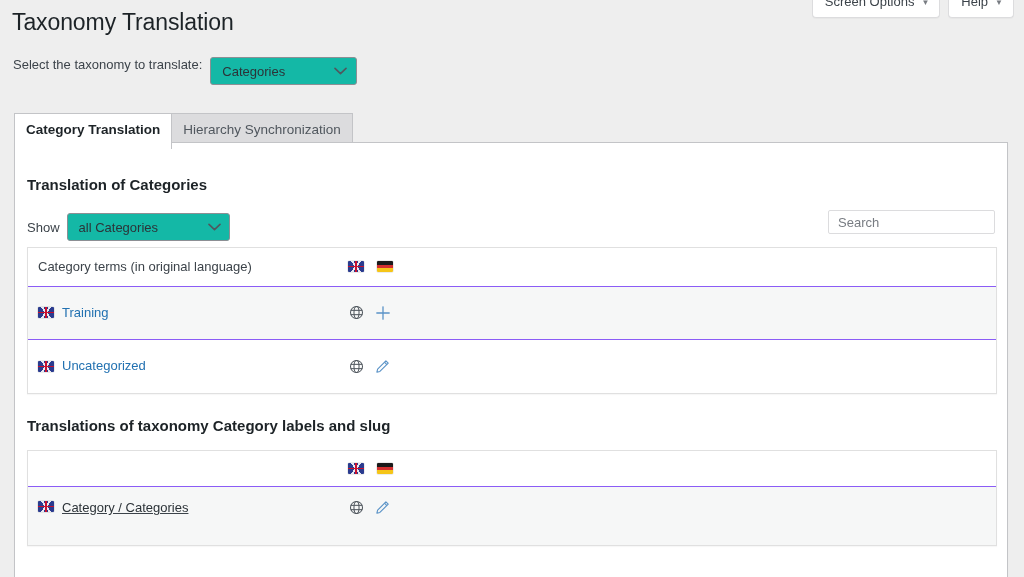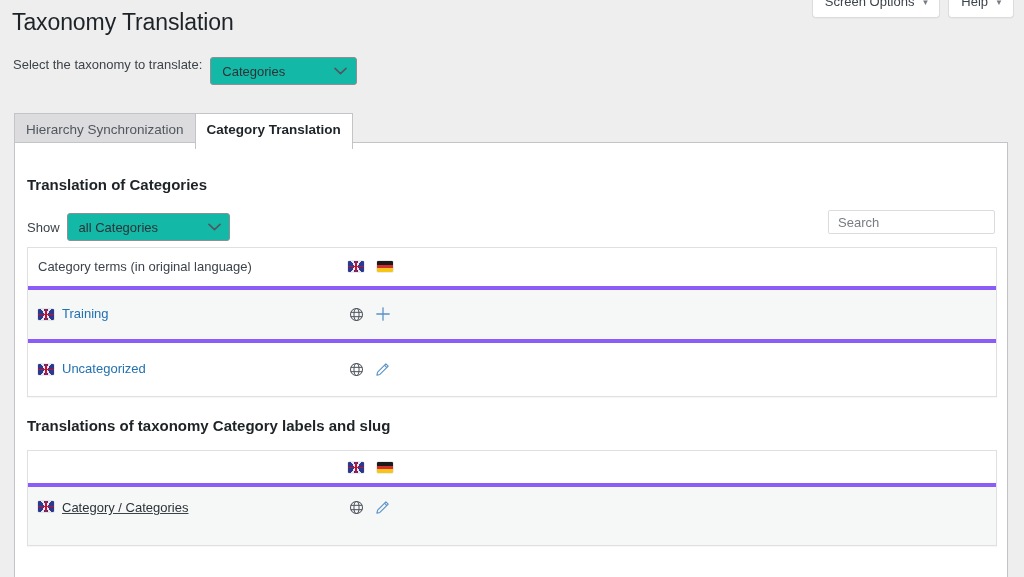--- a/index.html
+++ b/index.html
@@ -196,21 +196,21 @@
     border: 1px solid #e0e0e0;
     background: #fff;
     box-shadow: 0 1px 1px rgba(0,0,0,.03);
   }
   .tbl-terms { top: 104px; }
   .tbl-labels { top: 307px; }
 
   .trow {
     display: flex;
     align-items: flex-start;
-    border-bottom: 4px solid #8b5cf6;
+    border-bottom: 1px solid #8b5cf6;
     min-height: 36px;
   }
   .trow:last-child { border-bottom: none; }
   .trow.head {
     background: #fff;
     min-height: 36px;
     align-items: center;
   }
   .trow.alt { background: #f6f7f7; }
   .trow.tall { min-height: 53px; align-items: center; }
@@ -325,25 +325,25 @@
     <span>Categories</span>
     <span class="chev">
       <svg width="13" height="8" viewBox="0 0 13 8">
           <path d="M1 1.4 6.5 6.6 12 1.4" fill="none" stroke="currentColor" stroke-width="1.6" stroke-linecap="round" stroke-linejoin="round"></path>
         </svg>
     </span>
   </div>
 </div>
 
 <div class="tabs">
+  <div class="tab active">
+    <span>Category Translation</span>
+  </div>
   <div class="tab">
     <span>Hierarchy Synchronization</span>
-  </div>
-  <div class="tab active">
-    <span>Category Translation</span>
   </div>
 </div>
 
 <div class="panel">
 
   <h2 class="section-title h-translation">Translation of Categories</h2>
 
   <div class="filter-row">
     <div class="show-group">
       <span class="show-label">Show</span>

